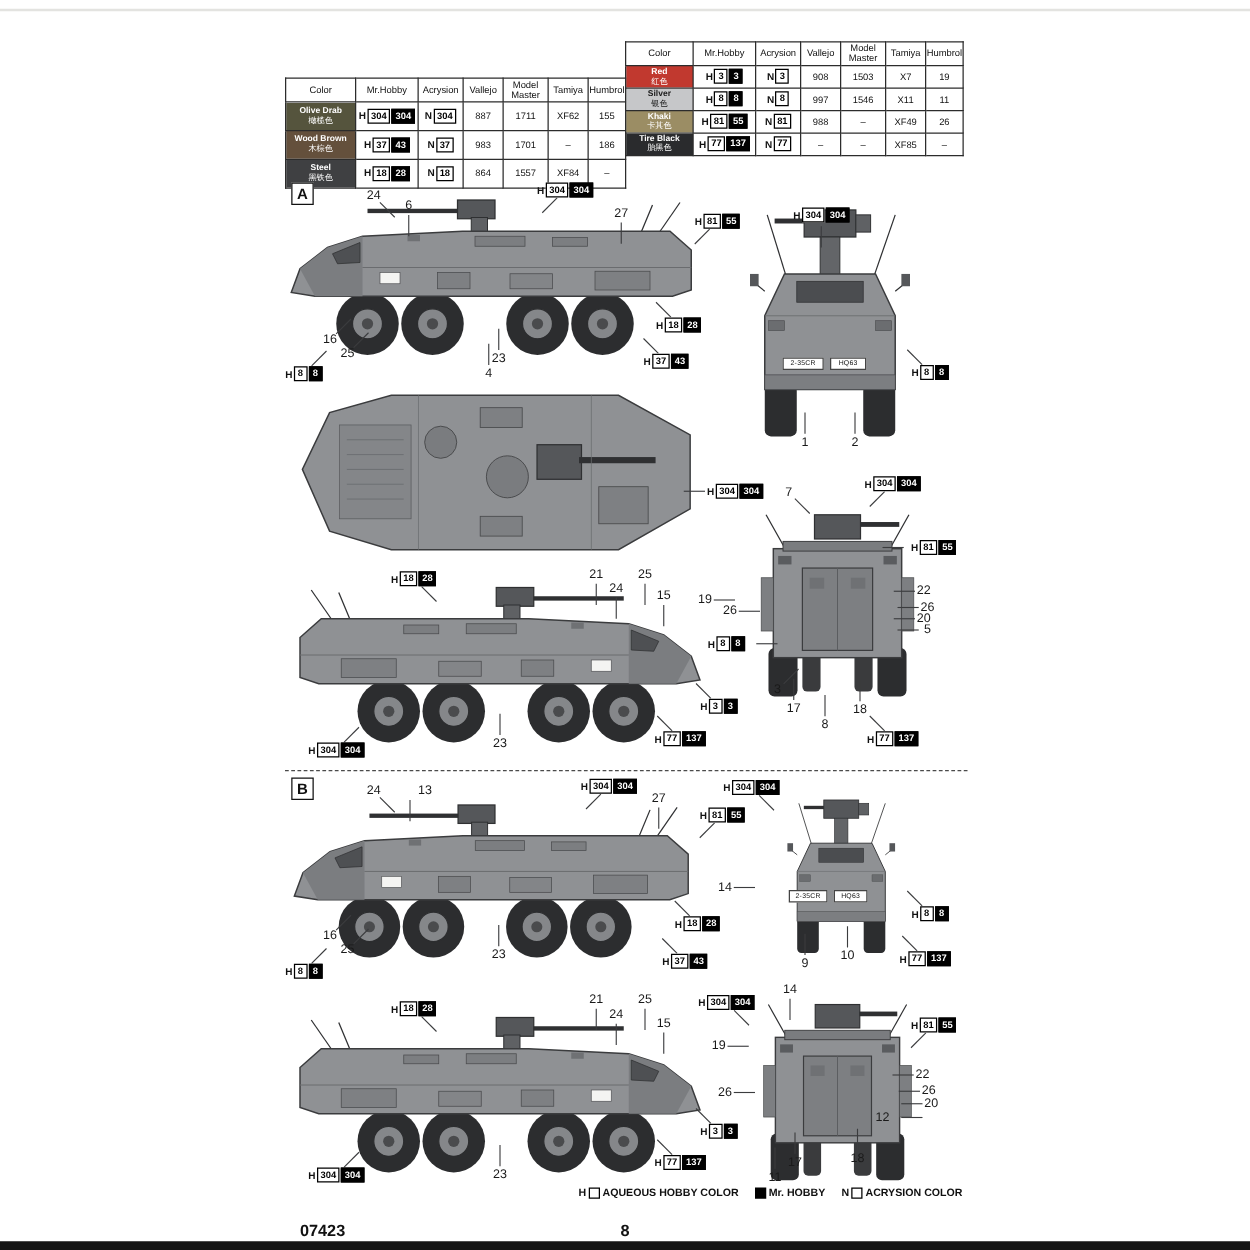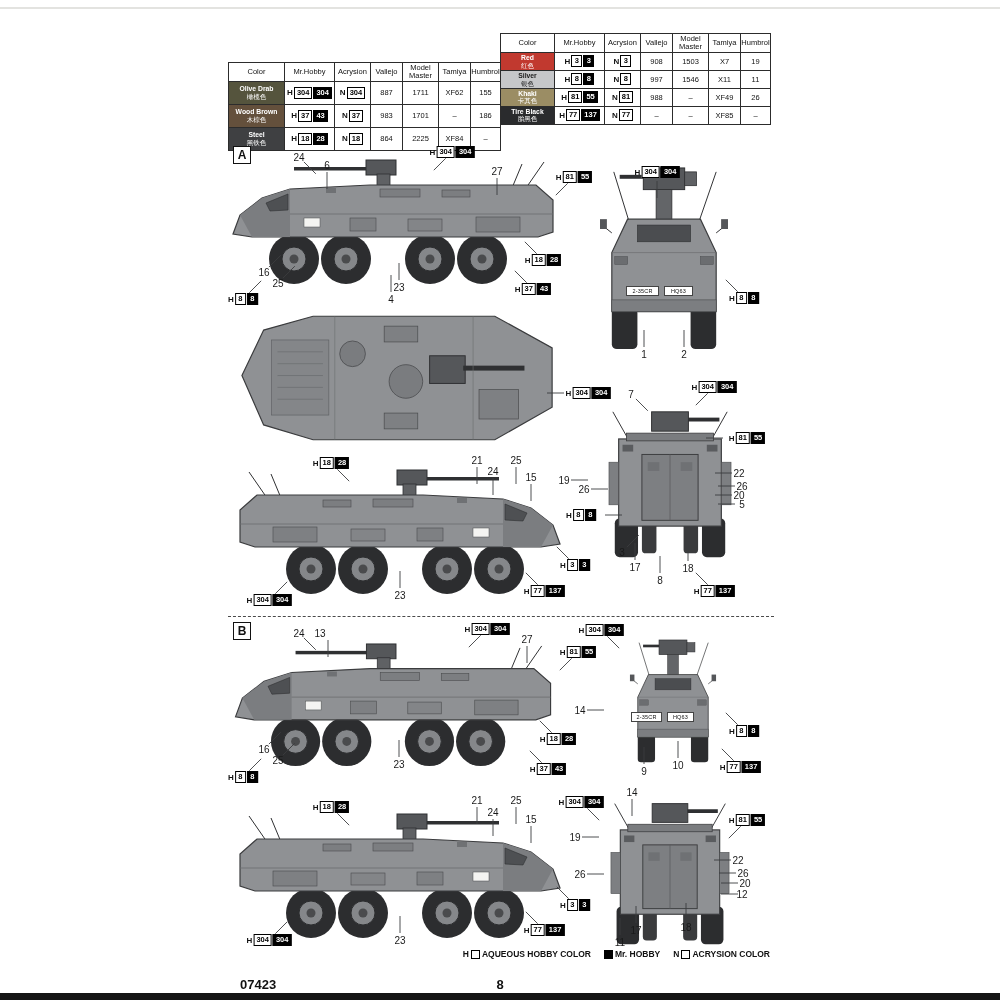--- a/index.html
+++ b/index.html
@@ -127,21 +127,21 @@
             <td><span class="chip">
                 <span class="chip-prefix">H</span>
                 <span class="chip-white">18</span>
                 <span class="chip-black">28</span>
               </span></td>
             <td><span class="chip">
                 <span class="chip-prefix">N</span>
                 <span class="chip-white">18</span>
               </span></td>
             <td>864</td>
-            <td>2225</td>
+            <td>1557</td>
             <td>XF84</td>
             <td>–</td>
           </tr>
         </tbody>
     </table>
   </div>
 
   <div class="table-wrap-right">
     <table class="paint-table short" id="table-right">
       <colgroup>
@@ -563,21 +563,21 @@
       <span class="callout-num" style="left: 622px; top: 552px;">3</span>
       <span class="callout-num" style="left: 635px; top: 567px;">17</span>
       <span class="callout-num" style="left: 660px; top: 580px;">8</span>
       <span class="callout-num" style="left: 688px; top: 568px;">18</span>
       <span class="chip callout-chip" style="left: 714px; top: 591px;">
         <span class="chip-prefix">H</span>
         <span class="chip-white">77</span>
         <span class="chip-black">137</span>
       </span>
       <span class="callout-num" style="left: 299px; top: 633px;">24</span>
-      <span class="callout-num" style="left: 320px; top: 633px; text-align: right;">13</span>
+      <span class="callout-num" style="left: 340px; top: 633px; text-align: right;">13</span>
       <span class="chip callout-chip" style="left: 487px; top: 629px;">
         <span class="chip-prefix">H</span>
         <span class="chip-white">304</span>
         <span class="chip-black">304</span>
       </span>
       <span class="callout-num" style="left: 527px; top: 639px;">27</span>
       <span class="chip callout-chip" style="left: 578px; top: 652px;">
         <span class="chip-prefix">H</span>
         <span class="chip-white">81</span>
         <span class="chip-black">55</span>
@@ -652,21 +652,21 @@
       <span class="chip callout-chip" style="left: 747px; top: 820px;">
         <span class="chip-prefix">H</span>
         <span class="chip-white">81</span>
         <span class="chip-black">55</span>
       </span>
       <span class="callout-num" style="left: 575px; top: 837px;">19</span>
       <span class="callout-num" style="left: 580px; top: 874px;">26</span>
       <span class="callout-num" style="left: 738px; top: 860px;">22</span>
       <span class="callout-num" style="left: 743px; top: 873px;">26</span>
       <span class="callout-num" style="left: 745px; top: 883px;">20</span>
-      <span class="callout-num" style="left: 742px; top: 894px;">12</span>
+      <span class="callout-num" style="left: 706px; top: 894px;">12</span>
       <span class="callout-num" style="left: 620px; top: 942px;">11</span>
       <span class="callout-num" style="left: 636px; top: 930px;">17</span>
       <span class="callout-num" style="left: 686px; top: 927px;">18</span>
     </div>
 
   <div class="legend" id="legend">
       <span class="legend-item">
         <span class="legend-prefix">H</span>
         <span class="legend-box-white"></span>
         <span>AQUEOUS HOBBY COLOR</span>

